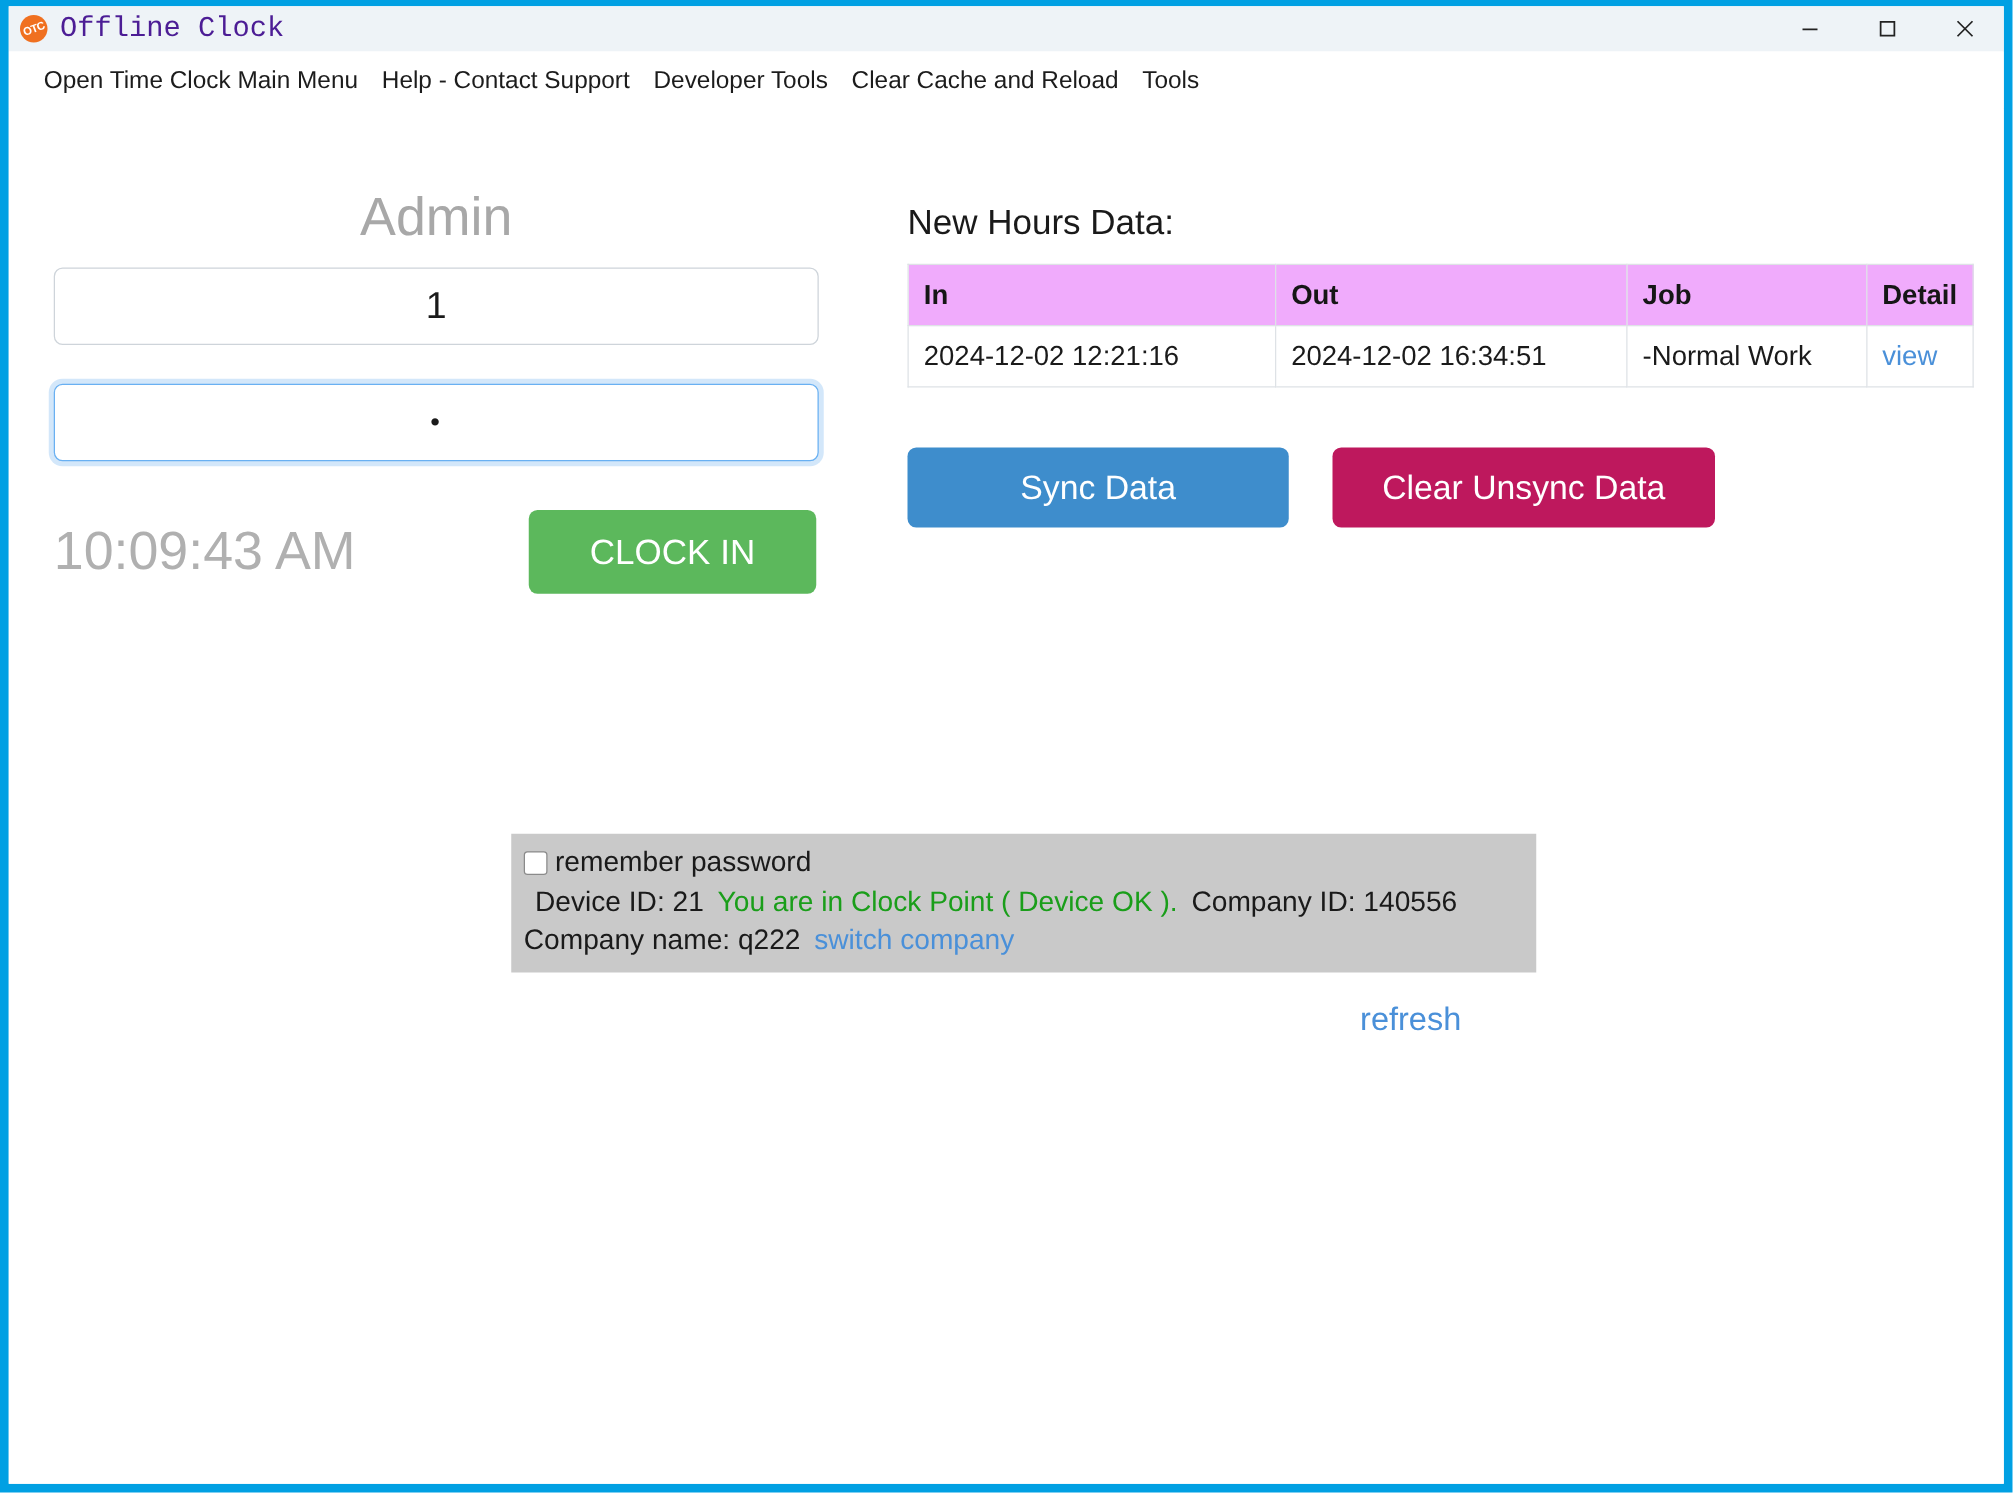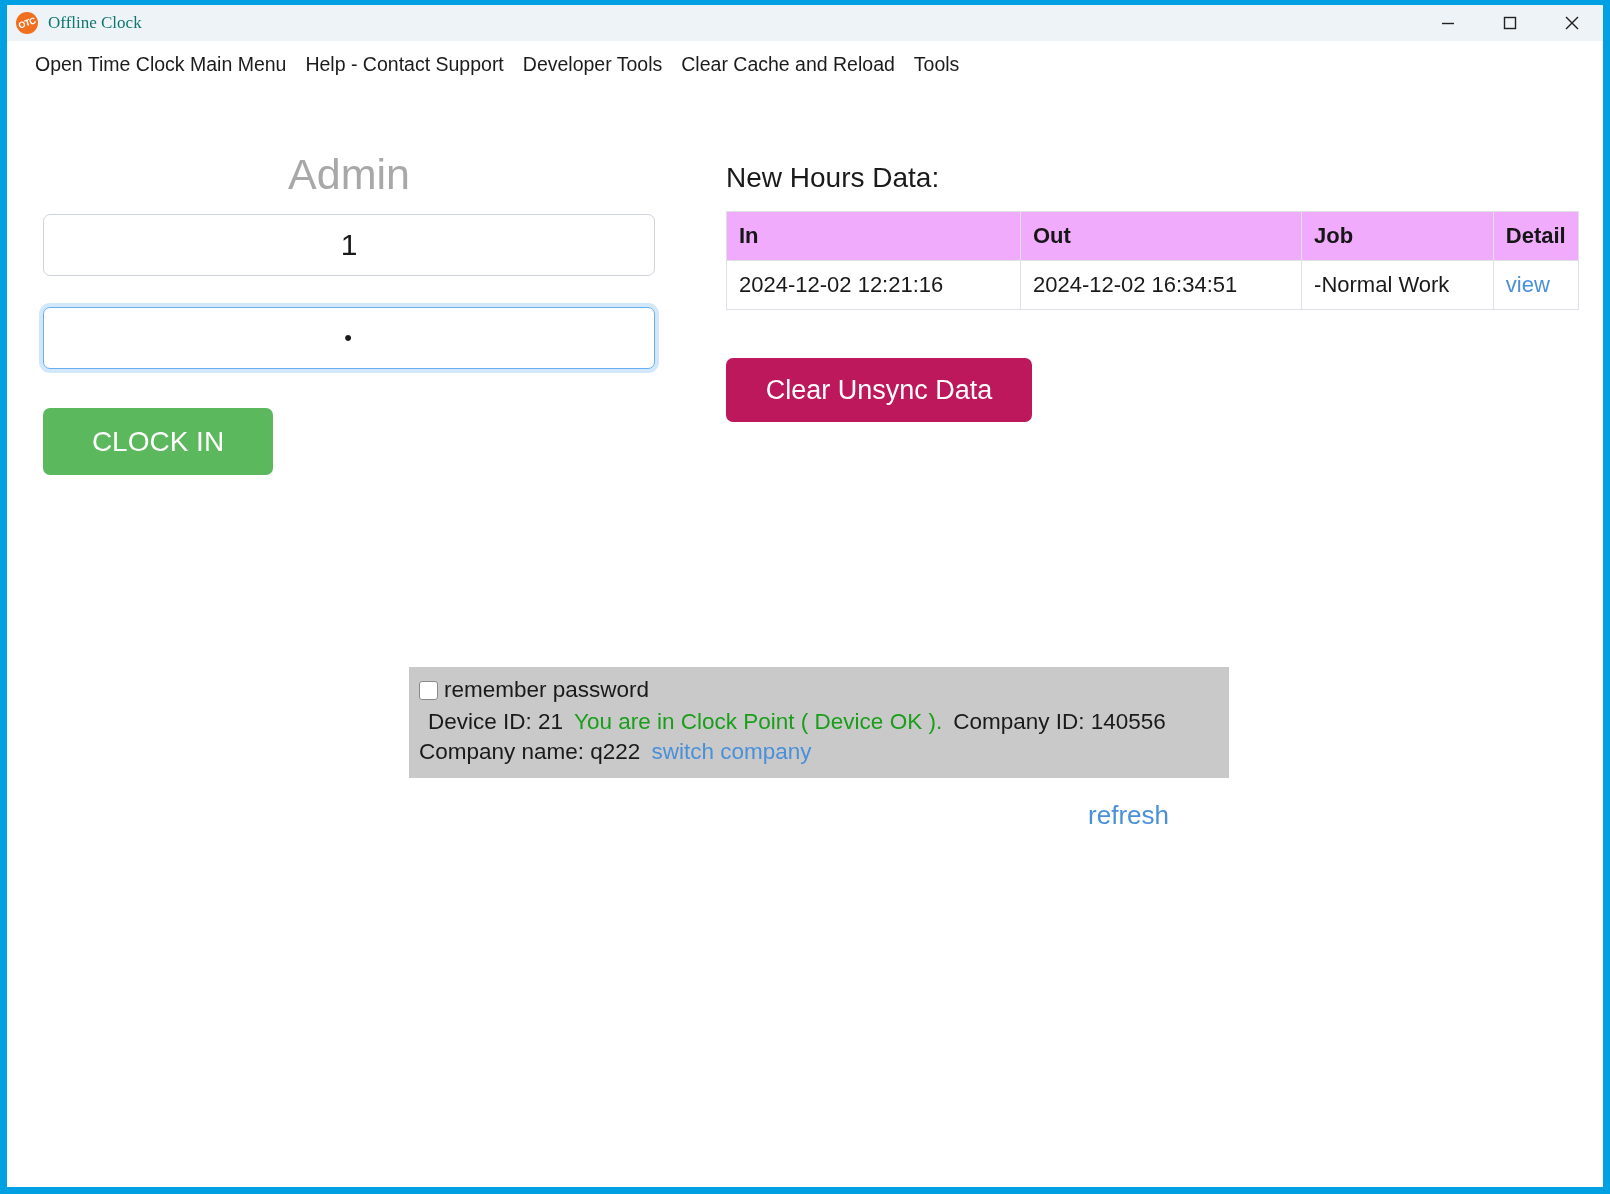--- a/index.html
+++ b/index.html
@@ -57,23 +57,23 @@
     font-size: 9px;
     font-weight: bold;
     letter-spacing: -0.5px;
     display: flex;
     align-items: center;
     justify-content: center;
     transform: rotate(-20deg);
     font-family: "Liberation Sans", sans-serif;
   }
   .title-text {
-    font-size: 17px;
-    color: #0f766e;
-    font-family: Liberation Serif, serif;
+    font-size: 23px;
+    color: #4c1d95;
+    font-family: Liberation Mono, monospace;
   }
   .win-controls {
     position: absolute;
     right: 0;
     top: 0;
     height: 36px;
     display: flex;
   }
   .win-btn {
     width: 62px;
@@ -347,20 +347,21 @@
   <div class="content">
 
     <div class="login-col">
       <div class="admin-label">Admin</div>
 
       <div class="field">1</div>
 
       <div class="field pw focused">•</div>
 
       <div class="clock-row">
+        <div class="clock-time">10:09:43 AM</div>
         <div class="clock-in-btn">CLOCK IN</div>
       </div>
     </div>
 
     <div class="hours-col">
       <div class="hours-title">New Hours Data:</div>
 
       <table class="hours">
         <colgroup>
           <col class="col-in">
@@ -380,20 +381,21 @@
           <tr>
             <td>2024-12-02 12:21:16</td>
             <td>2024-12-02 16:34:51</td>
             <td>-Normal Work</td>
             <td><a class="link">view</a></td>
           </tr>
         </tbody>
       </table>
 
       <div class="actions-row">
+        <div class="btn btn-sync">Sync Data</div>
         <div class="btn btn-clear">Clear Unsync Data</div>
       </div>
     </div>
 
     <div class="status-box">
       <div class="remember-row">
         <div class="checkbox"></div>
         <span class="status-line">remember password</span>
       </div>
       <div class="status-line indent">

